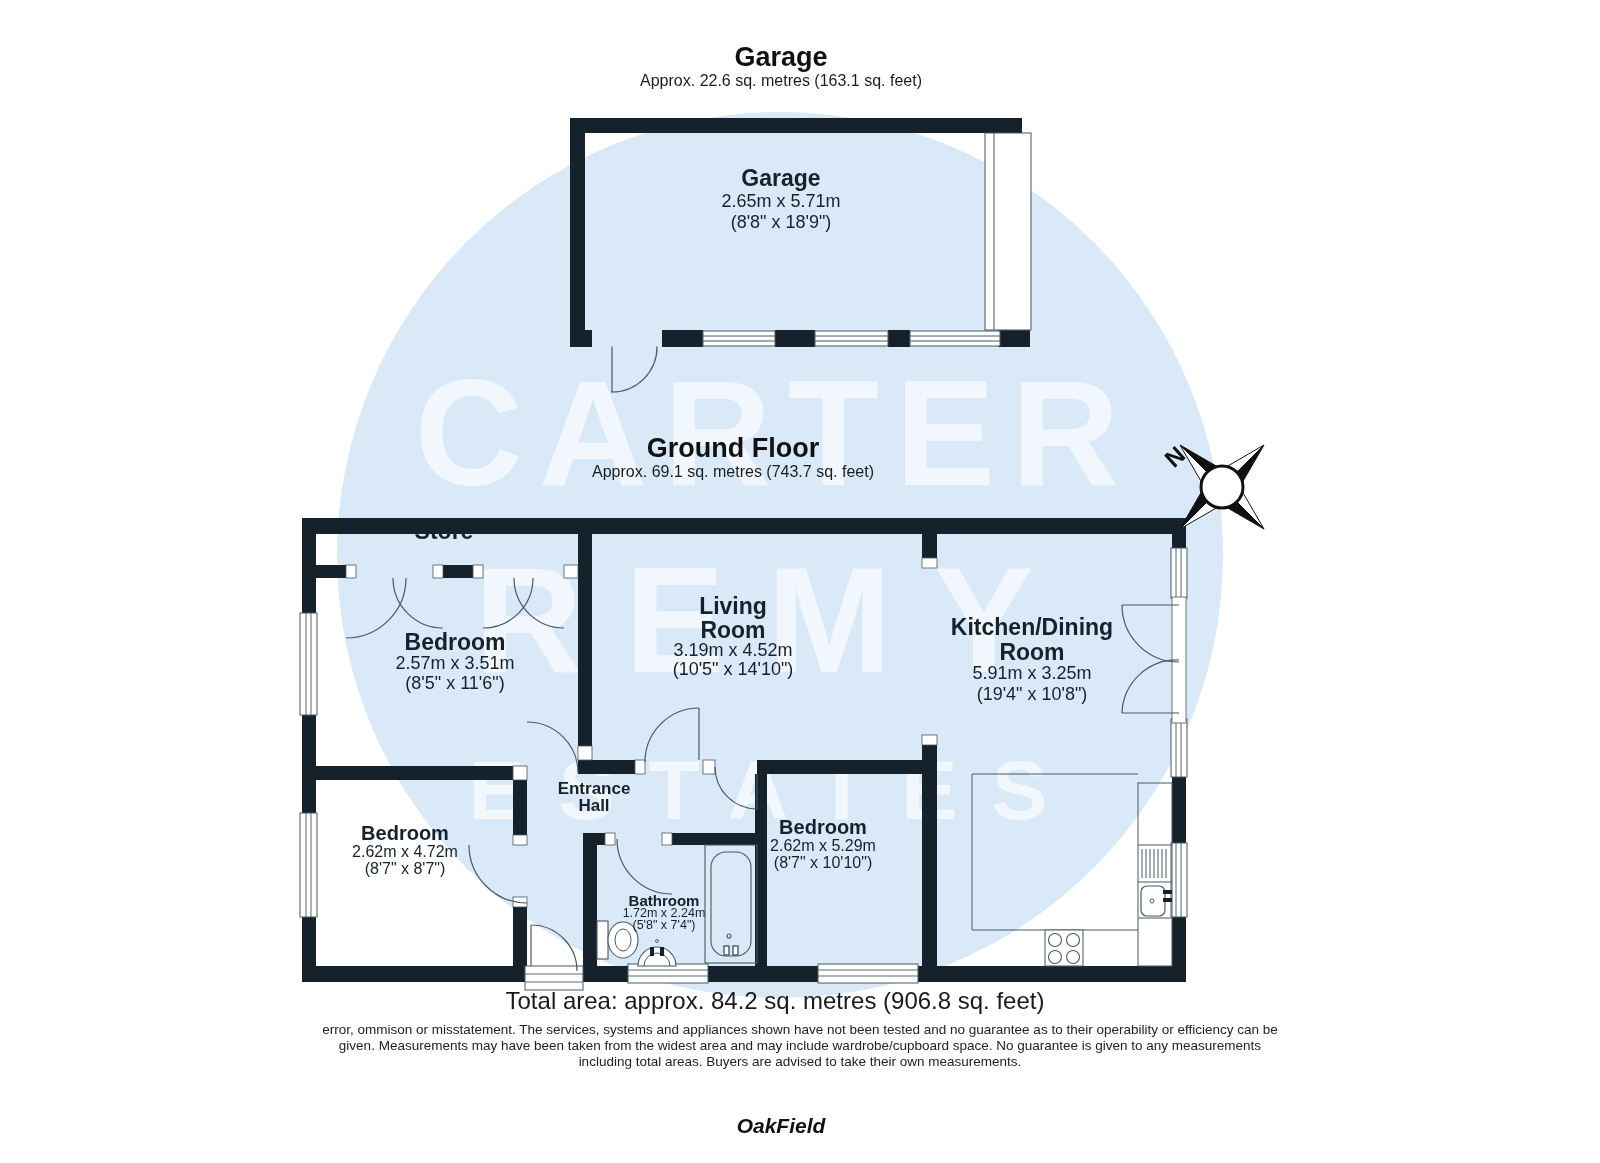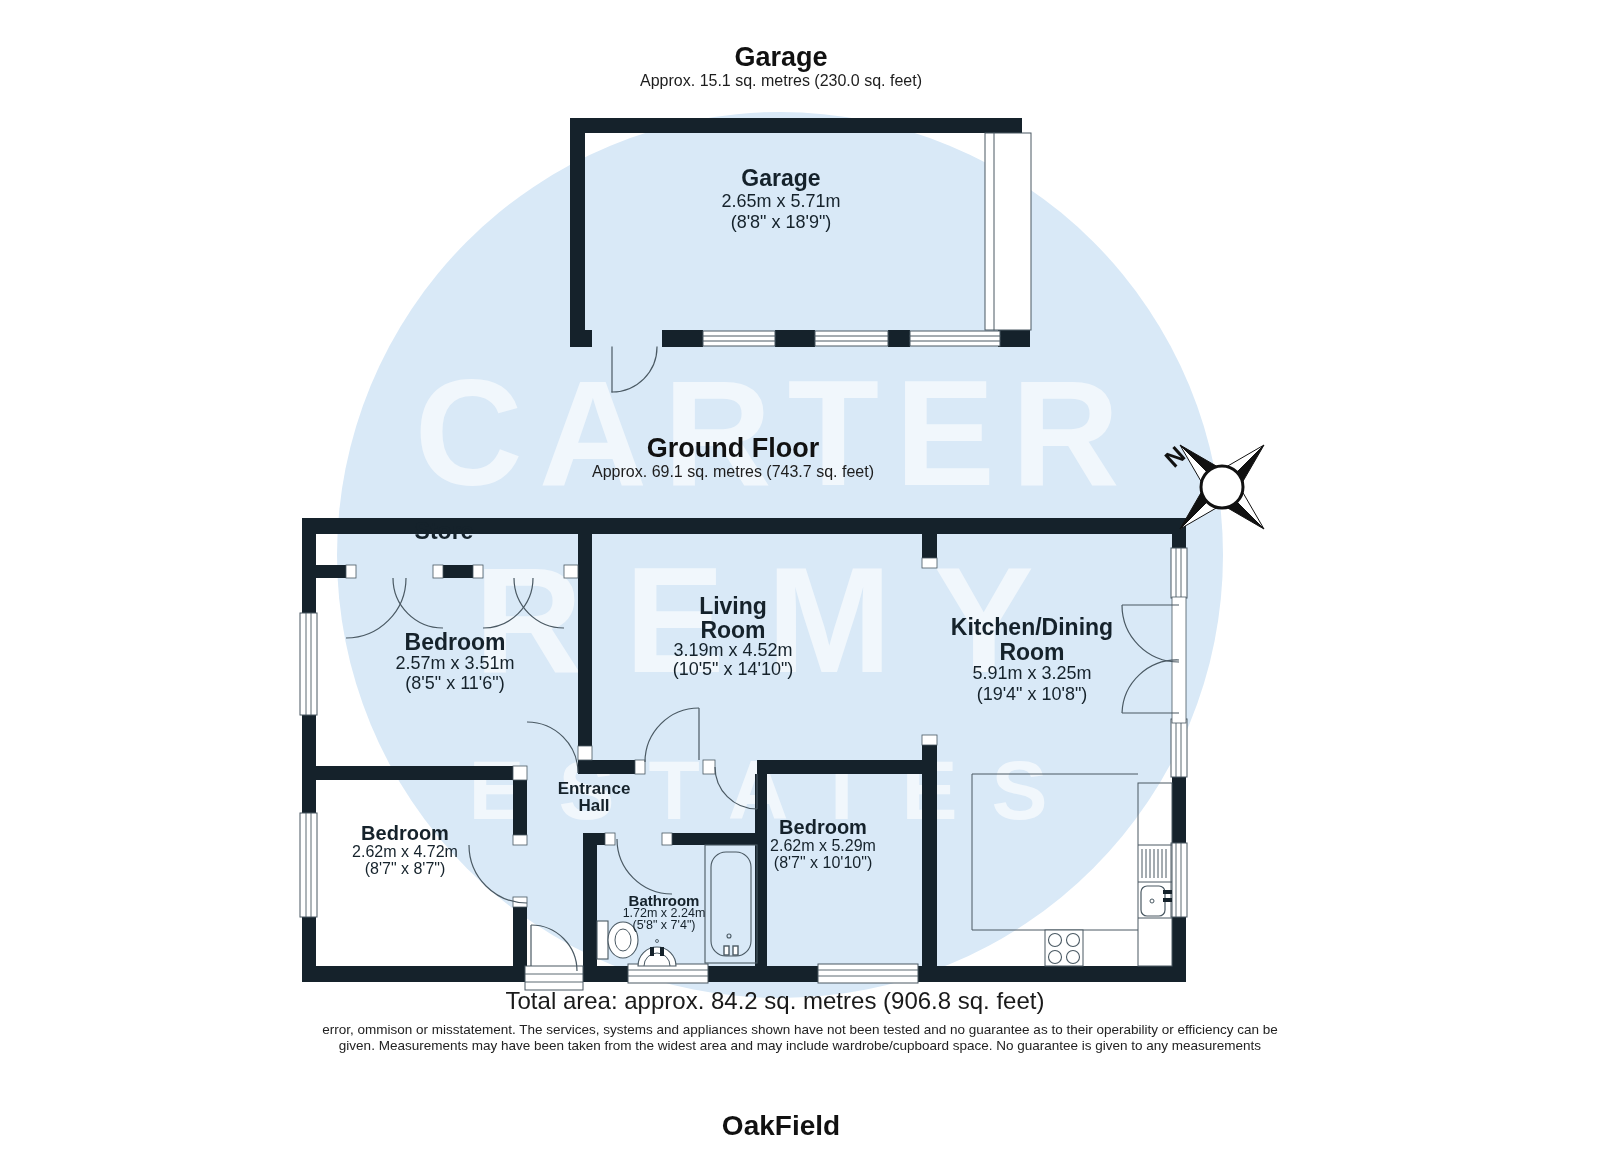--- a/index.html
+++ b/index.html
@@ -20,21 +20,21 @@
   .h1{font-size:27px;font-weight:bold;color:#111;}
   .h2{font-size:16px;color:#1d1d1d;}
   .room{font-size:23px;font-weight:bold;color:#15222b;}
   .dim{font-size:18px;color:#15222b;}
   .room-sm{font-size:20px;font-weight:bold;color:#15222b;}
   .dim-sm{font-size:16px;color:#15222b;}
   .hall{font-size:17px;font-weight:bold;color:#15222b;}
   .bath-t{font-size:15px;font-weight:bold;color:#15222b;}
   .bath-d{font-size:12.5px;color:#15222b;}
   .total{font-size:24px;color:#1a1a1a;}
-  .brand{font-size:28px;font-weight:bold;color:#111;}
+  .brand{font-size:21px;font-weight:bold;color:#111;font-style:italic;}
   #disclaimer{position:absolute;left:0;top:1022px;width:100%;text-align:center;
               font-size:13.5px;color:#222;line-height:16px;}
   #disclaimer span{display:block;}
 </style>
 </head>
 <body>
 
 <div id="page">
 
   <div id="wm-circle"></div>
@@ -243,21 +243,21 @@
         <polygon points="22,106 59.1,84.5 51.3,76.7" fill="#fff"></polygon>
         <polygon points="22,22 59.1,43.5 51.3,51.3" fill="#111"></polygon>
         <polygon points="22,22 43.5,59.1 51.3,51.3" fill="#fff"></polygon>
       </g>
       <circle cx="64" cy="64" r="21" fill="#ffffff" stroke="#111" stroke-width="3"></circle>
       <text x="10" y="42" font-size="24" font-weight="bold" fill="#111" transform="rotate(-42 18 36)">N</text>
     </g>
   </svg>
 
   <div class="lbl h1" style="left:781px;top:57px">Garage</div>
-  <div class="lbl h2" style="left:781px;top:81px">Approx. 15.1 sq. metres (230.0 sq. feet)</div>
+  <div class="lbl h2" style="left:781px;top:81px">Approx. 22.6 sq. metres (163.1 sq. feet)</div>
 
   <div class="lbl room" style="left:781px;top:178px">Garage</div>
   <div class="lbl dim" style="left:781px;top:201px">2.65m x 5.71m</div>
   <div class="lbl dim" style="left:781px;top:222px">(8'8" x 18'9")</div>
 
   <div class="lbl h1" style="left:733px;top:448px">Ground Floor</div>
   <div class="lbl h2" style="left:733px;top:472px">Approx. 69.1 sq. metres (743.7 sq. feet)</div>
 
   <div class="lbl room" style="left:444px;top:531px">Store</div>
 
@@ -288,17 +288,18 @@
 
   <div class="lbl bath-t" style="left:664px;top:900px">Bathroom</div>
   <div class="lbl bath-d" style="left:664px;top:913px">1.72m x 2.24m</div>
   <div class="lbl bath-d" style="left:664px;top:925px">(5'8" x 7'4")</div>
 
   <div class="lbl total" style="left:775px;top:1001px">Total area: approx. 84.2 sq. metres (906.8 sq. feet)</div>
 
   <div id="disclaimer">
     <span>error, ommison or misstatement. The services, systems and appliances shown have not been tested and no guarantee as to their operability or efficiency can be</span>
     <span>given. Measurements may have been taken from the widest area and may include wardrobe/cupboard space. No guarantee is given to any measurements</span>
+    <span>including total areas. Buyers are advised to take their own measurements.</span>
   </div>
 
   <div class="lbl brand" style="left:781px;top:1126px">OakField</div>
 
 </div>
 
 </body></html>

